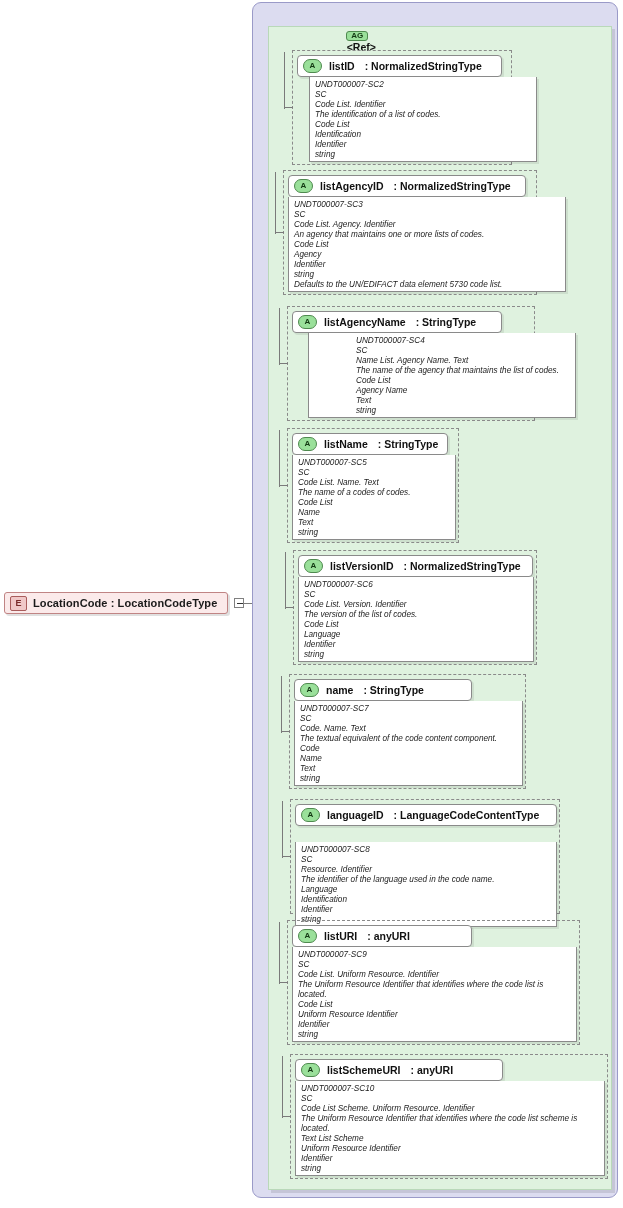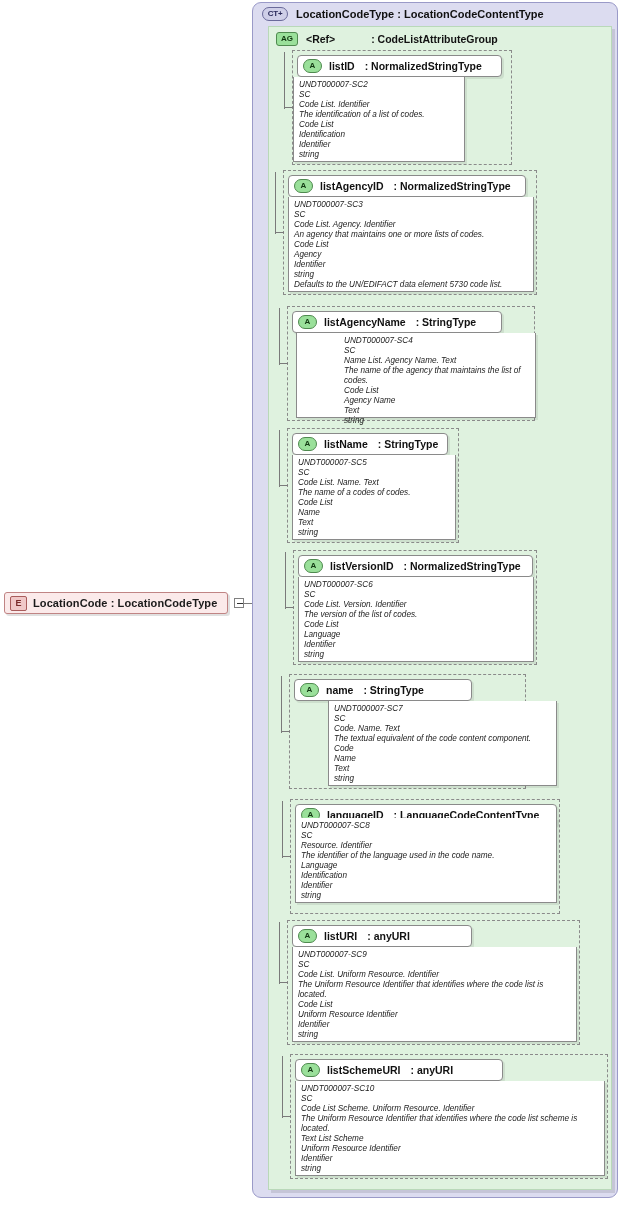--- a/index.html
+++ b/index.html
@@ -82,21 +82,21 @@
     position:absolute;
     left:268px;top:26px;
     width:344px;height:1164px;
     box-sizing:border-box;
     background:#dff2df;
     border:1px solid #b9d8b9;
     box-shadow:3px 3px 0 rgba(0,0,0,.10);
   }
   .ag-title{
     position:absolute;left:276px;top:31px;
-    display:flex;align-items:center;height:16px;
+    display:flex;align-items:center;height:16px;flex-direction:column;
   }
   .ag-badge{
     width:22px;height:14px;box-sizing:border-box;
     background:#9ae09a;border:1px solid #4f8a4f;
     border-radius:3px;
     font-size:8px;font-weight:bold;color:#123812;
     display:flex;align-items:center;justify-content:center;line-height:1;
   }
   .ag-ref{margin-left:8px;font-size:10.5px;font-weight:bold;color:#111;white-space:nowrap;}
   .ag-type{margin-left:36px;font-size:10.5px;font-weight:bold;color:#111;white-space:nowrap;}
@@ -156,82 +156,75 @@
     <span class="badge">E</span>
     <span class="lbl">LocationCode : LocationCodeType</span>
   </div>
   <div class="collapse-box"></div>
 
   <div class="conn-h" style="left:244px;top:603px;width:30px;"></div>
   <div class="conn-v" style="left:273px;top:603px;height:10px;"></div>
   <div class="conn-h" style="left:273px;top:612px;width:22px;"></div>
 
   <div class="ct-outer"></div>
-  <div class="ct-title">
-    <span class="ct-badge">
-      <span>CT</span>
-        <span>+</span>
-    </span>
-    <span class="ct-label">LocationCodeType : LocationCodeContentType</span>
-  </div>
 
   <div class="ag-outer"></div>
   <div class="ag-title">
     <span class="ag-badge">AG</span>
     <span class="ag-ref">&lt;Ref&gt;</span>
     <span class="ag-type">: CodeListAttributeGroup</span>
   </div>
 
   <div id="attrs">
       <div class="attr" style="left: 292px; top: 50px; width: 220px; height: 115px;">
         <div class="hdr" style="left: 4px; top: 4px; width: 205px;">
           <span class="abadge">A</span>
           <span class="aname">listID</span>
           <span class="atype" style="margin-left: 10px;">: NormalizedStringType</span>
         </div>
-        <div class="body" style="left: 0; top: 26px; width: 172px; height: 85px;">
+        <div class="body" style="left: 16px; top: 26px; width: 228px; height: 85px;">
           <div class="ln">UNDT000007-SC2</div>
           <div class="ln">SC</div>
           <div class="ln">Code List. Identifier</div>
           <div class="ln">The identification of a list of codes.</div>
           <div class="ln">Code List</div>
           <div class="ln">Identification</div>
           <div class="ln">Identifier</div>
           <div class="ln">string</div>
         </div>
       </div>
       <div class="stub" style="left: 284px; top: 52px; width: 1px; height: 57px;"></div>
       <div class="stub" style="left: 284px; top: 107px; width: 9px; height: 1px;"></div>
       <div class="attr" style="left: 283px; top: 170px; width: 254px; height: 125px;">
         <div class="hdr" style="left: 4px; top: 4px; width: 238px;">
           <span class="abadge">A</span>
           <span class="aname">listAgencyID</span>
           <span class="atype" style="margin-left: 10px;">: NormalizedStringType</span>
         </div>
-        <div class="body" style="left: 4px; top: 26px; width: 246px; height: 95px;">
+        <div class="body" style="left: 4px; top: 26px; width: 278px; height: 95px;">
           <div class="ln">UNDT000007-SC3</div>
           <div class="ln">SC</div>
           <div class="ln">Code List. Agency. Identifier</div>
           <div class="ln">An agency that maintains one or more lists of codes.</div>
           <div class="ln">Code List</div>
           <div class="ln">Agency</div>
           <div class="ln">Identifier</div>
           <div class="ln">string</div>
           <div class="ln">Defaults to the UN/EDIFACT data element 5730 code list.</div>
         </div>
       </div>
       <div class="stub" style="left: 275px; top: 172px; width: 1px; height: 62px;"></div>
       <div class="stub" style="left: 275px; top: 232px; width: 9px; height: 1px;"></div>
       <div class="attr" style="left: 287px; top: 306px; width: 248px; height: 115px;">
         <div class="hdr" style="left: 4px; top: 4px; width: 210px;">
           <span class="abadge">A</span>
           <span class="aname">listAgencyName</span>
           <span class="atype" style="margin-left: 10px;">: StringType</span>
         </div>
-        <div class="body" style="left: 8px; top: 26px; width: 240px; height: 85px; padding-left: 47px;">
+        <div class="body" style="left: 20px; top: 26px; width: 268px; height: 85px; padding-left: 47px;">
           <div class="ln">UNDT000007-SC4</div>
           <div class="ln">SC</div>
           <div class="ln">Name List. Agency Name. Text</div>
           <div class="ln">The name of the agency that maintains the list of codes.</div>
           <div class="ln">Code List</div>
           <div class="ln">Agency Name</div>
           <div class="ln">Text</div>
           <div class="ln">string</div>
         </div>
       </div>
@@ -274,40 +267,40 @@
         </div>
       </div>
       <div class="stub" style="left: 285px; top: 552px; width: 1px; height: 57px;"></div>
       <div class="stub" style="left: 285px; top: 607px; width: 9px; height: 1px;"></div>
       <div class="attr" style="left: 289px; top: 674px; width: 237px; height: 115px;">
         <div class="hdr" style="left: 4px; top: 4px; width: 178px;">
           <span class="abadge">A</span>
           <span class="aname">name</span>
           <span class="atype" style="margin-left: 10px;">: StringType</span>
         </div>
-        <div class="body" style="left: 4px; top: 26px; width: 229px; height: 85px; margin-left: 34px;">
+        <div class="body" style="left: 4px; top: 26px; width: 229px; height: 85px;">
           <div class="ln">UNDT000007-SC7</div>
           <div class="ln">SC</div>
           <div class="ln">Code. Name. Text</div>
           <div class="ln">The textual equivalent of the code content component.</div>
           <div class="ln">Code</div>
           <div class="ln">Name</div>
           <div class="ln">Text</div>
           <div class="ln">string</div>
         </div>
       </div>
       <div class="stub" style="left: 281px; top: 676px; width: 1px; height: 57px;"></div>
       <div class="stub" style="left: 281px; top: 731px; width: 9px; height: 1px;"></div>
       <div class="attr" style="left: 290px; top: 799px; width: 270px; height: 115px;">
         <div class="hdr" style="left: 4px; top: 4px; width: 262px;">
           <span class="abadge">A</span>
           <span class="aname">languageID</span>
           <span class="atype" style="margin-left: 10px;">: LanguageCodeContentType</span>
         </div>
-        <div class="body" style="left: 4px; top: 18px; width: 262px; height: 85px;">
+        <div class="body" style="left: 4px; top: 42px; width: 262px; height: 85px;">
           <div class="ln">UNDT000007-SC8</div>
           <div class="ln">SC</div>
           <div class="ln">Resource. Identifier</div>
           <div class="ln">The identifier of the language used in the code name.</div>
           <div class="ln">Language</div>
           <div class="ln">Identification</div>
           <div class="ln">Identifier</div>
           <div class="ln">string</div>
         </div>
       </div>

